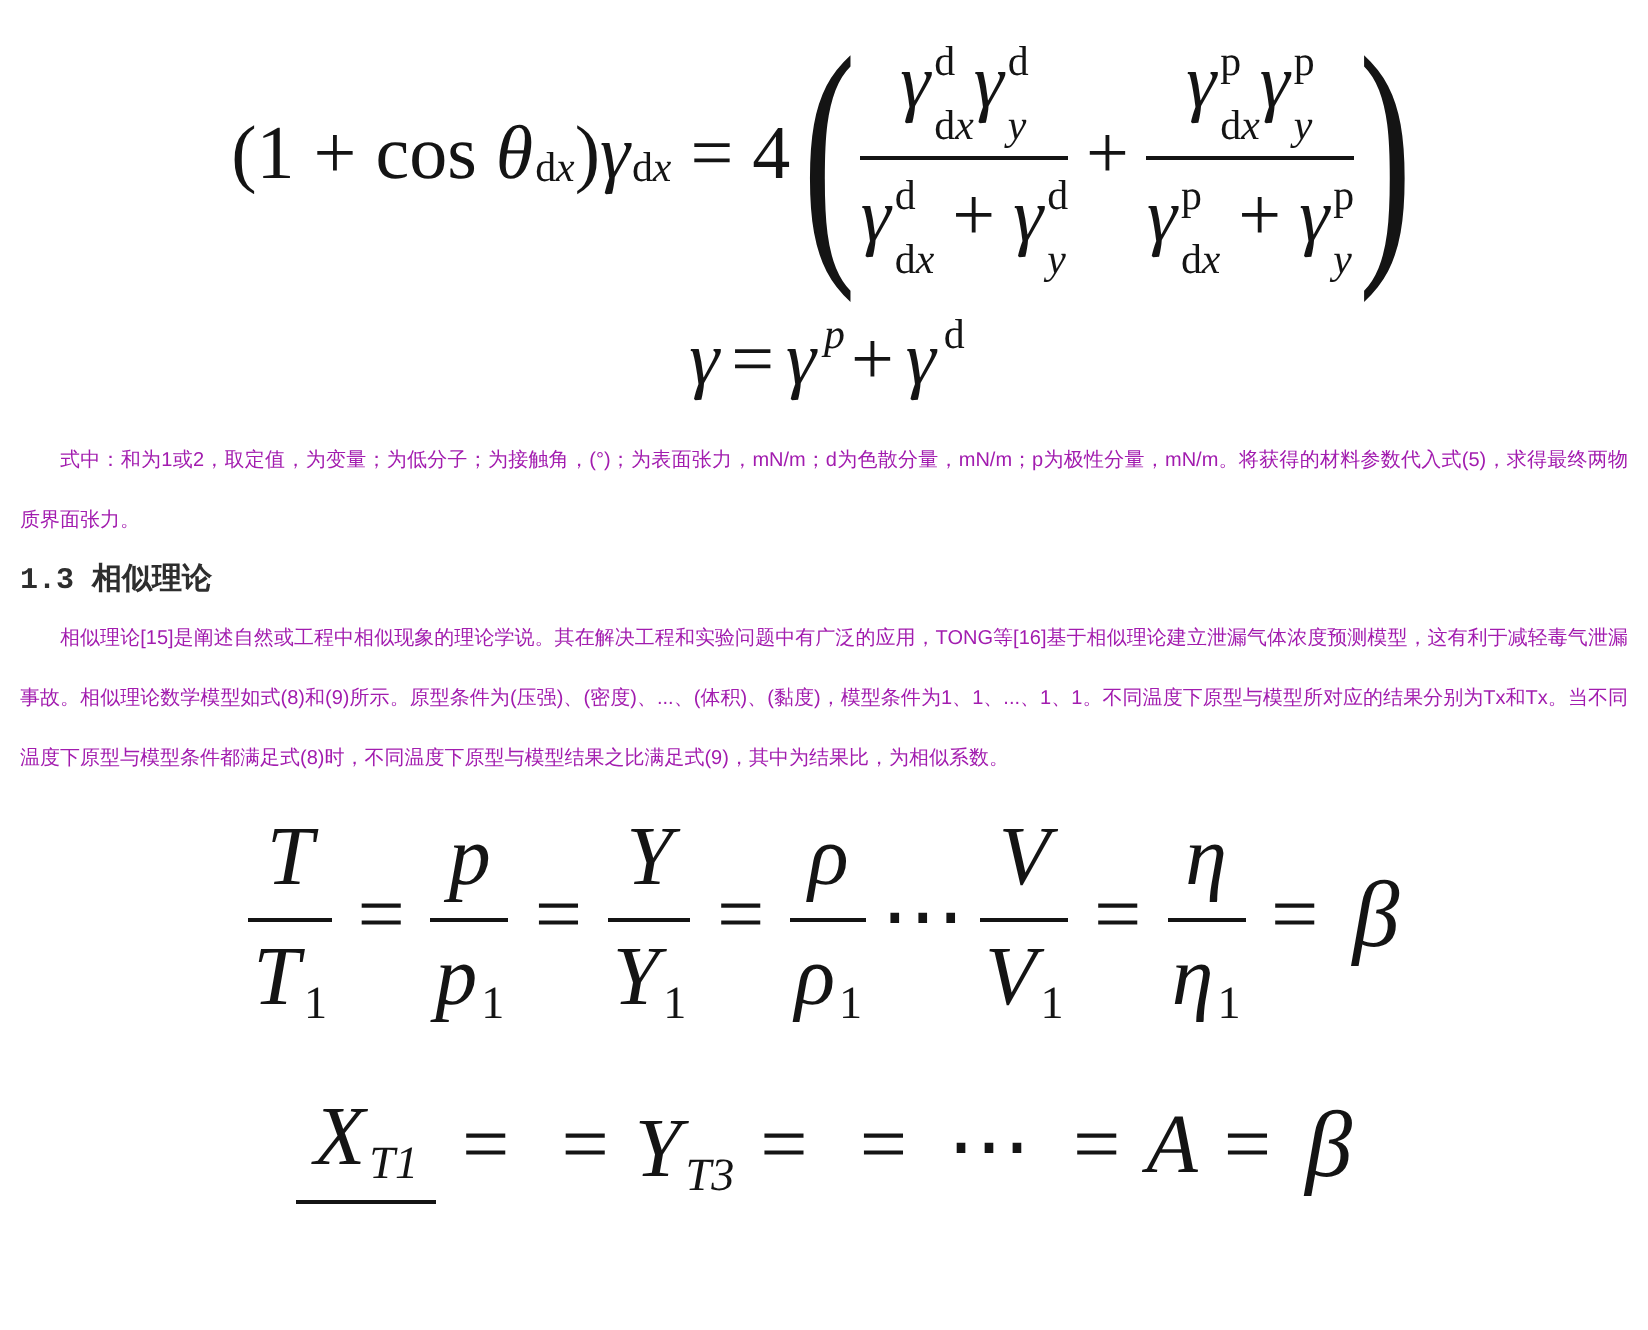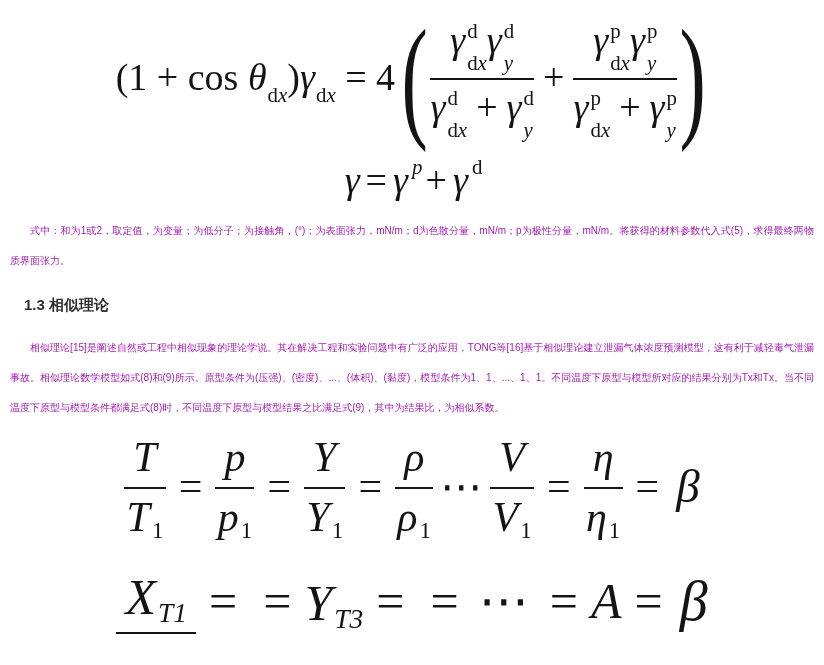--- a/index.html
+++ b/index.html
@@ -7,21 +7,21 @@
   .page { width:824px; height:665px; background:#ffffff; overflow:hidden;
           font-family:"Liberation Sans","DejaVu Sans",sans-serif; }
 
   
   .eq { display:flex; align-items:center; justify-content:center;
         font-family:"Liberation Serif","DejaVu Serif",serif; color:#141414; }
   .it { font-style:italic; }
   .rm { font-style:normal; }
 
   .eq5 { font-size:38px; height:150px; margin-top:2px; }
-  .lhs { display:inline-flex; align-items:flex-end; margin-right:4px; }
+  .lhs { display:inline-flex; align-items:center; margin-right:4px; }
   .lhs > span { white-space:pre; }
 
   
   .sb { display:inline-block; font-size:0.55em; transform:translateY(0.32em);
         line-height:1; margin-left:1px; }
   
   .sp { display:inline-block; font-size:0.55em; transform:translateY(-0.62em);
         line-height:1; margin-left:1px; }
   
   .stack { display:inline-flex; flex-direction:column; align-items:flex-start;
@@ -36,31 +36,31 @@
   .eqs   { margin:0 13px; }
   .cdots { margin:0 7px; letter-spacing:1px; }
 
   .bigparen { font-size:136px; line-height:1; display:inline-block;
               transform:scaleX(0.58); margin:0 -7px; font-weight:400; }
 
   .eq-gamma { font-size:38px; height:52px; margin-top:2px; }
   .eq-gamma .tok { margin:0 3px; }
 
   .eq8 { font-size:42px; height:114px; margin-top:6px; }
-  .eq9 { font-size:50px; height:112px; margin-top:2px; }
+  .eq9 { font-size:42px; height:112px; margin-top:2px; }
   .fsub { display:inline-block; font-size:0.55em; transform:translateY(0.3em);
           line-height:1; margin-left:2px; }
   .beta { font-size:1.12em; margin-left:4px; }
 
   
   .para { font-size:10px; line-height:30px; color:#a21caf; margin:0;
           padding:0 10px; text-indent:2em; text-align:justify; }
   .para1 { margin-top:10px; }
-  .heading { font-size:15px; font-weight:bold; color:#2e2e2e; margin:14px;
-             padding:0 10px; line-height:29px; }
+  .heading { font-size:15px; font-weight:bold; color:#2e2e2e; margin:0;
+             padding:0 10px; line-height:29px;font-family:Liberation Mono, monospace; }
 </style>
 </head>
 <body>
 
 <div class="page">
 
   <div class="eq eq5">
     <span class="lhs">
       <span>(1 + cos </span>
         <span class="it">θ</span>

